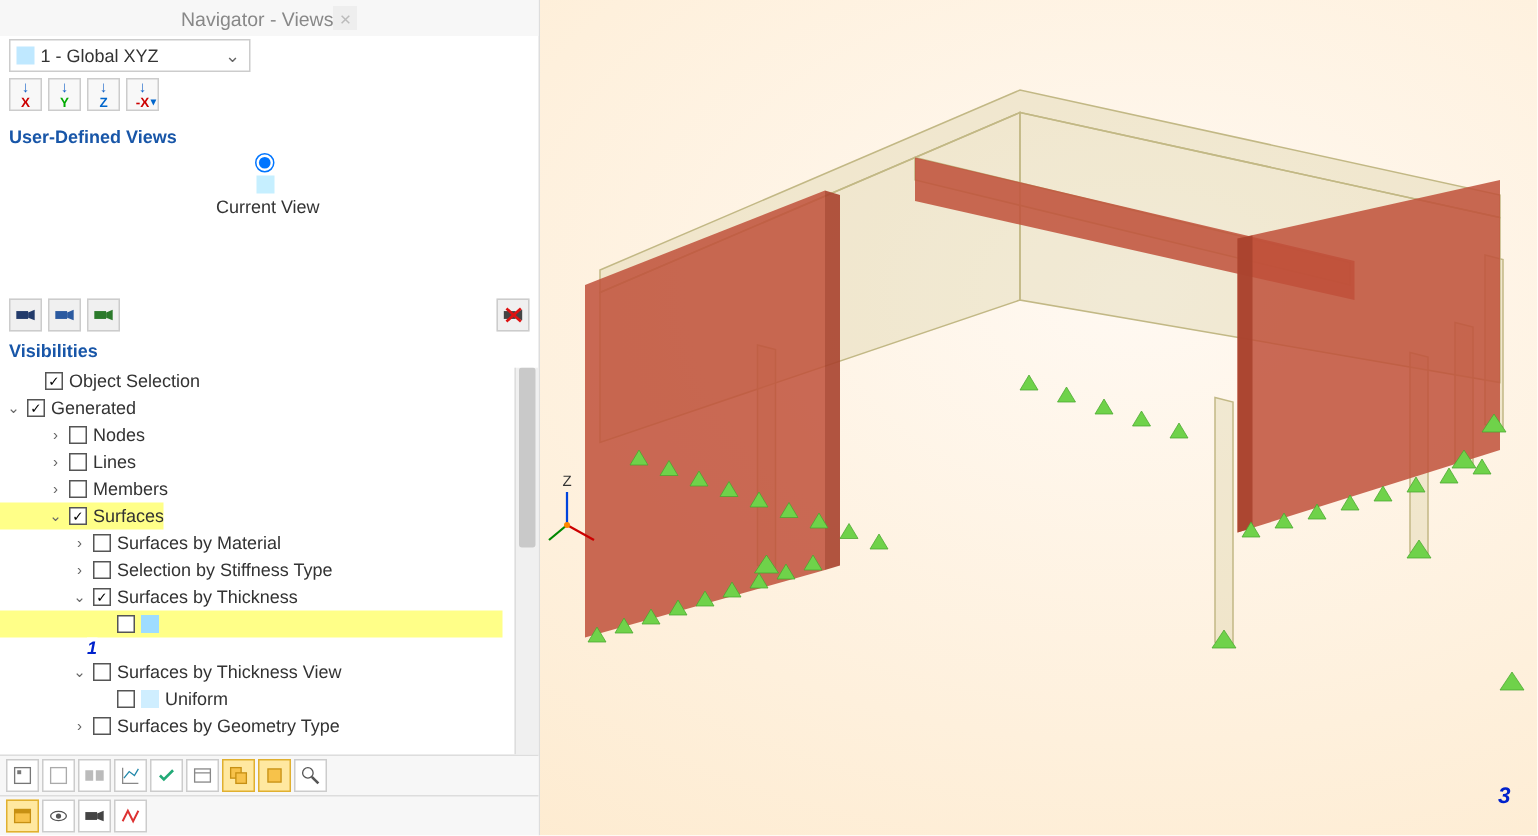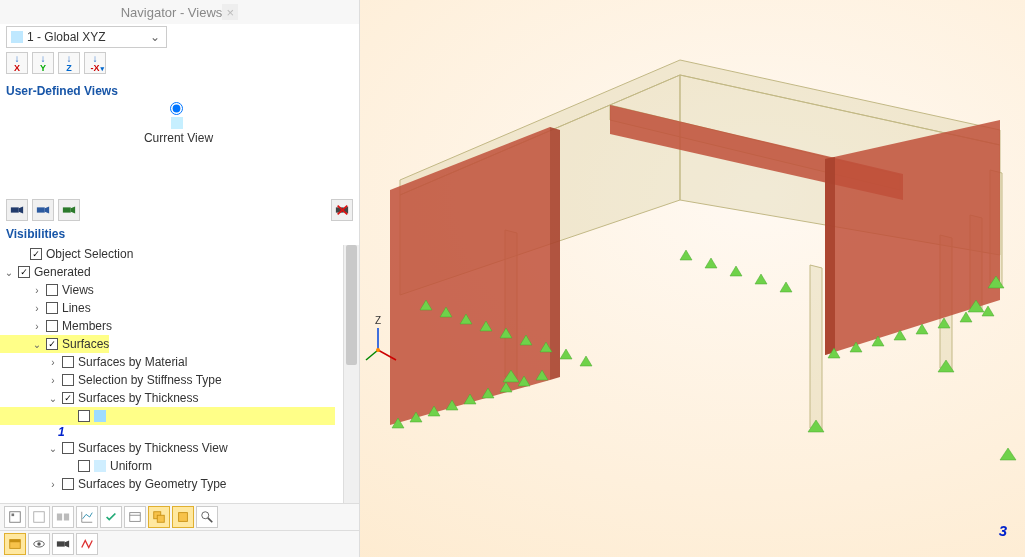--- a/index.html
+++ b/index.html
@@ -156,21 +156,21 @@
 
         <div class="node d0">
           <span class="caret">⌄</span>
             <span class="chk checked"></span>
           <span class="lbl">Generated</span>
         </div>
 
         <div class="node d2">
           <span class="caret">›</span>
             <span class="chk"></span>
-          <span class="lbl">Views</span>
+          <span class="lbl">Nodes</span>
         </div>
         <div class="node d2">
           <span class="caret">›</span>
             <span class="chk"></span>
           <span class="lbl">Lines</span>
         </div>
         <div class="node d2">
           <span class="caret">›</span>
             <span class="chk"></span>
           <span class="lbl">Members</span>

